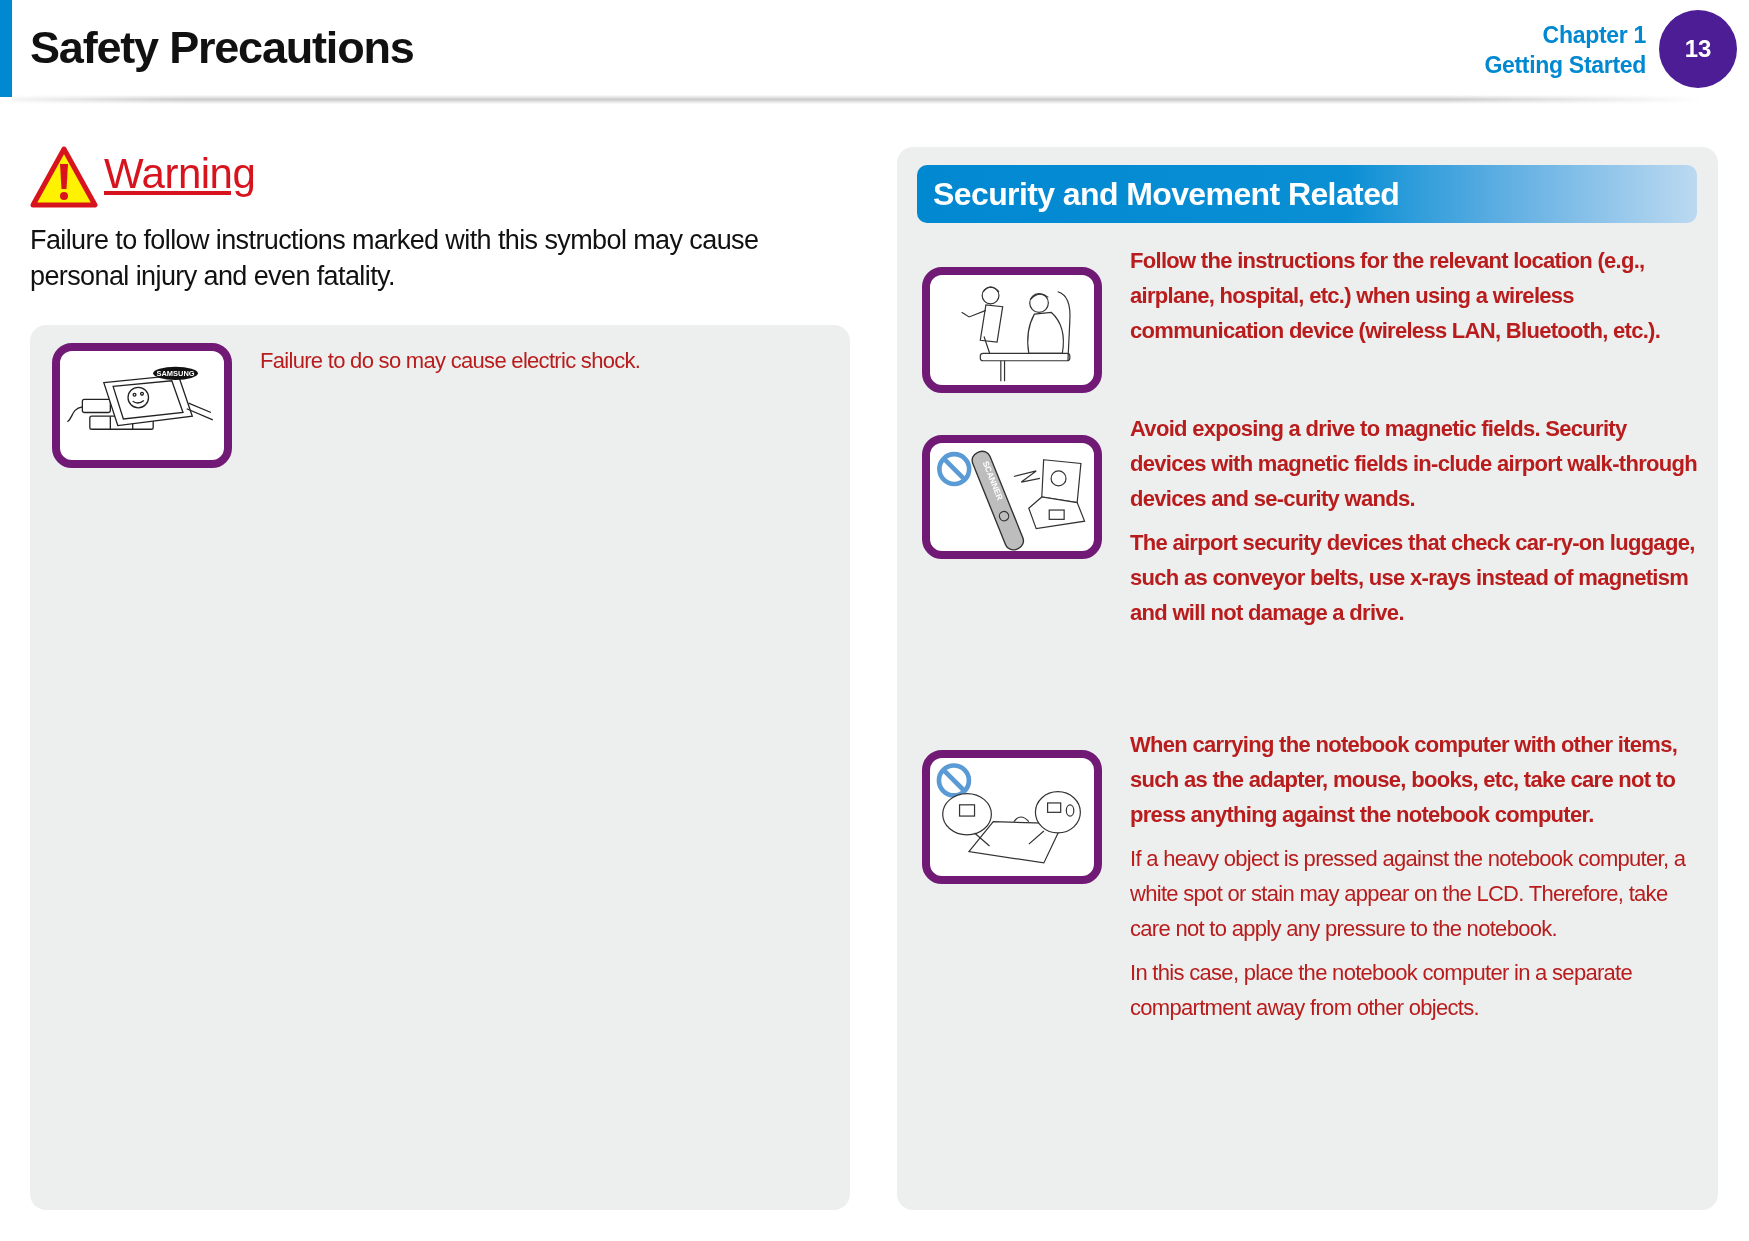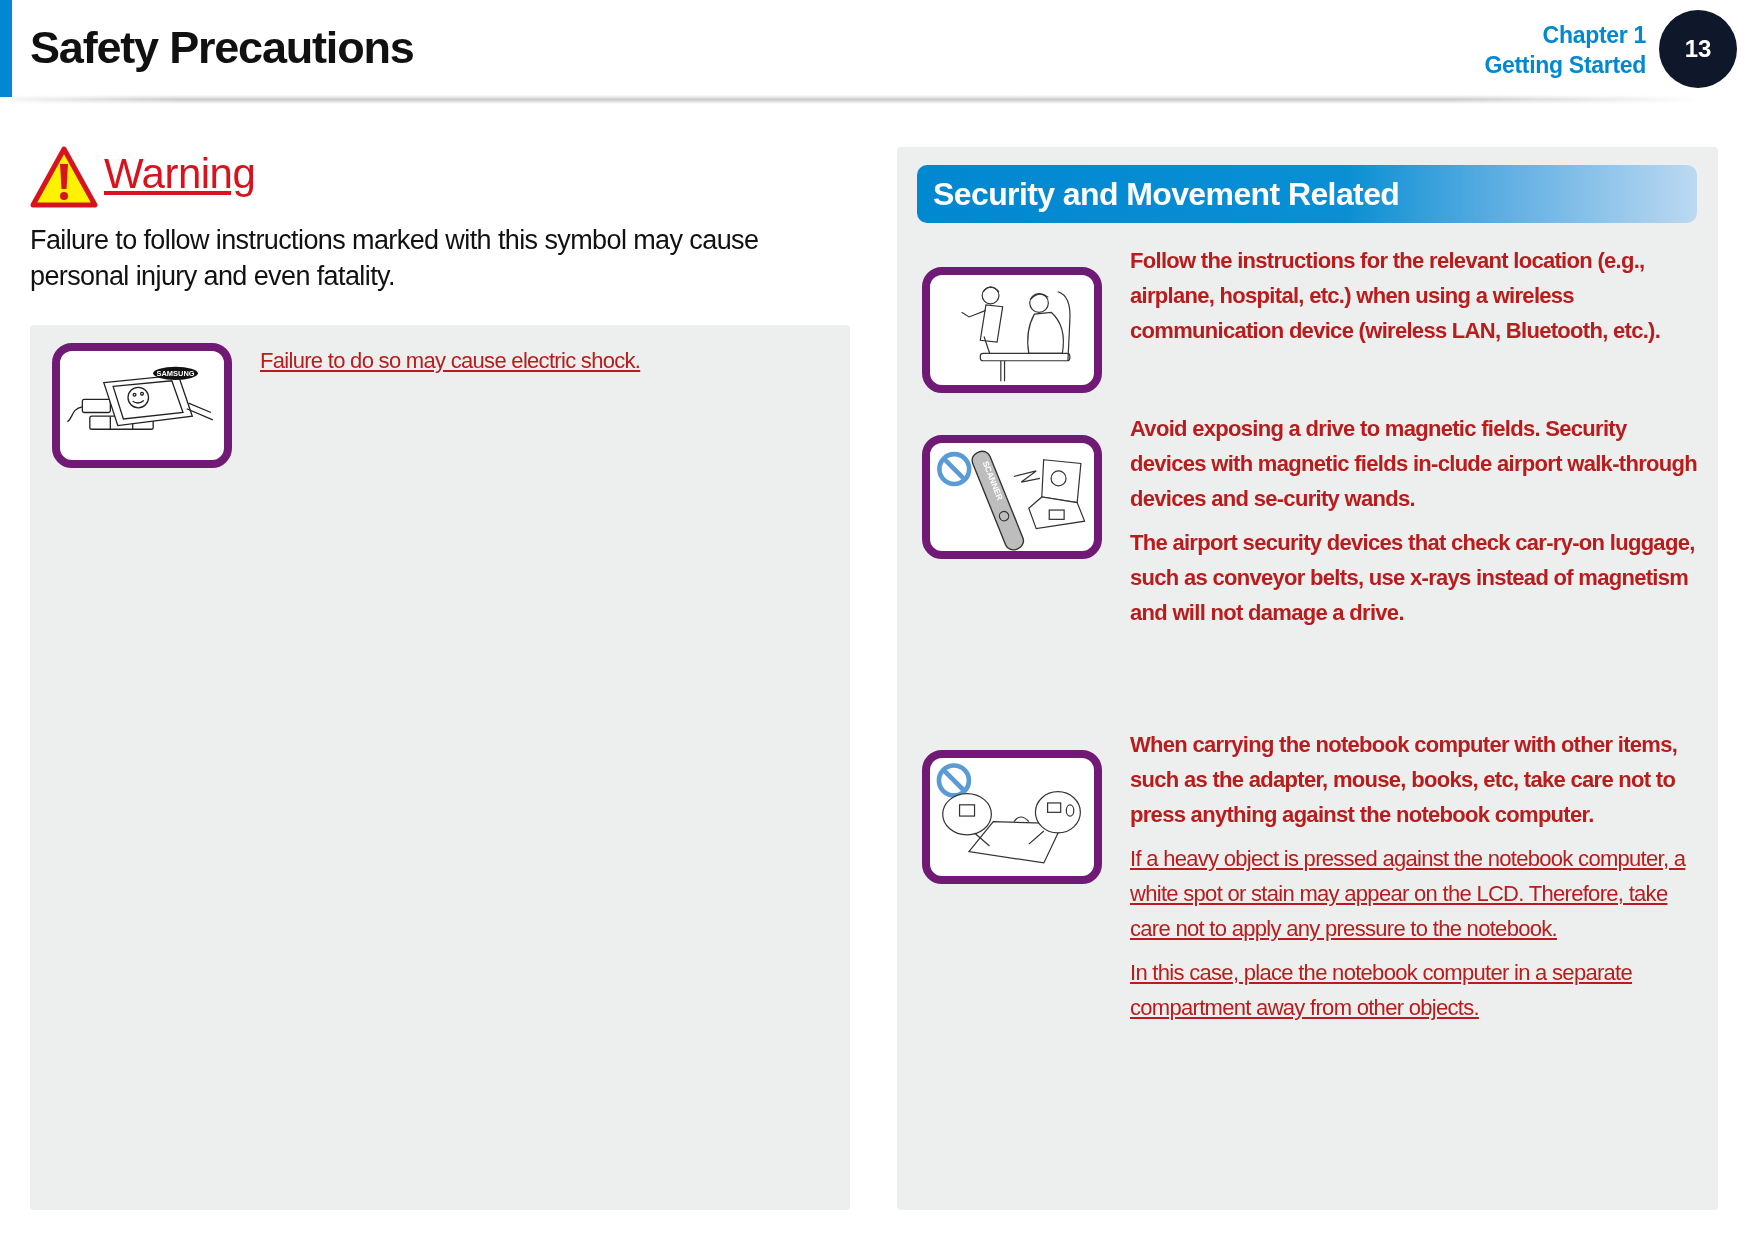--- a/index.html
+++ b/index.html
@@ -16,55 +16,55 @@
   .page-title {
     position: absolute; left: 30px; top: 22px; font-size: 45px; font-weight: bold;
     letter-spacing: -1.2px; color: #111111; line-height: 52px;
   }
   .chapter-block {
     position: absolute; right: 103px; top: 20px; text-align: right;
     color: #0088d1; font-weight: bold; font-size: 23px; line-height: 30px; letter-spacing: -0.3px;
   }
   .page-number {
     position: absolute; left: 1659px; top: 10px; width: 78px; height: 78px; border-radius: 50%;
-    background: #0f172a; color: #ffffff; font-weight: bold; font-size: 24px;
+    background: #4c1d95; color: #ffffff; font-weight: bold; font-size: 24px;
     display: flex; align-items: center; justify-content: center;
   }
 
   .warning-icon { position: absolute; left: 30px; top: 146px; width: 68px; height: 62px; }
   .warning-label {
     position: absolute; left: 104px; top: 154px; font-size: 42px; color: #d7141e;
     line-height: 40px; letter-spacing: -0.5px; text-decoration: underline;
   }
   .warning-desc {
     position: absolute; left: 30px; top: 222px; width: 820px; font-size: 27px; font-weight: normal;
     line-height: 36px; letter-spacing: -0.6px; color: #111111;
   }
 
-  .panel { position: absolute; background: #edeeee; border-radius: 4px; }
+  .panel { position: absolute; background: #edeeee; border-radius: 16px; }
   .panel-left { left: 30px; top: 325px; width: 820px; height: 885px; }
   .panel-right { left: 897px; top: 147px; width: 821px; height: 1063px; }
 
   .section-bar {
     position: absolute; left: 20px; top: 18px; width: 780px; height: 58px; border-radius: 10px;
     background: linear-gradient(to right, #0088d1 0%, #0a8fd4 55%, #5eaee2 75%, #bcd9f1 100%);
     color: #ffffff; font-size: 32px; font-weight: bold; line-height: 58px; padding-left: 16px;
     letter-spacing: -0.6px;
   }
 
   .illus {
     position: absolute; width: 180px; background: #ffffff; border: 8px solid #701a75;
     border-radius: 20px; overflow: hidden;
   }
   .illus svg { display: block; width: 100%; height: 100%; }
 
   .item-text { position: absolute; font-size: 22px; line-height: 35px; letter-spacing: -0.7px; color: #b91c1c; }
   .item-text p { margin-bottom: 9px; }
   .bold { font-weight: bold; }
-  .normal { font-weight: normal; text-decoration: underline; }
+  .normal { font-weight: normal; }
 </style>
 </head>
 <body>
 
 <div class="header-accent"></div>
 <h1 class="page-title">Safety Precautions</h1>
 <div class="header-shadow"></div>
 <div class="chapter-block">
   <div>Chapter 1</div>
   <div>Getting Started</div>

